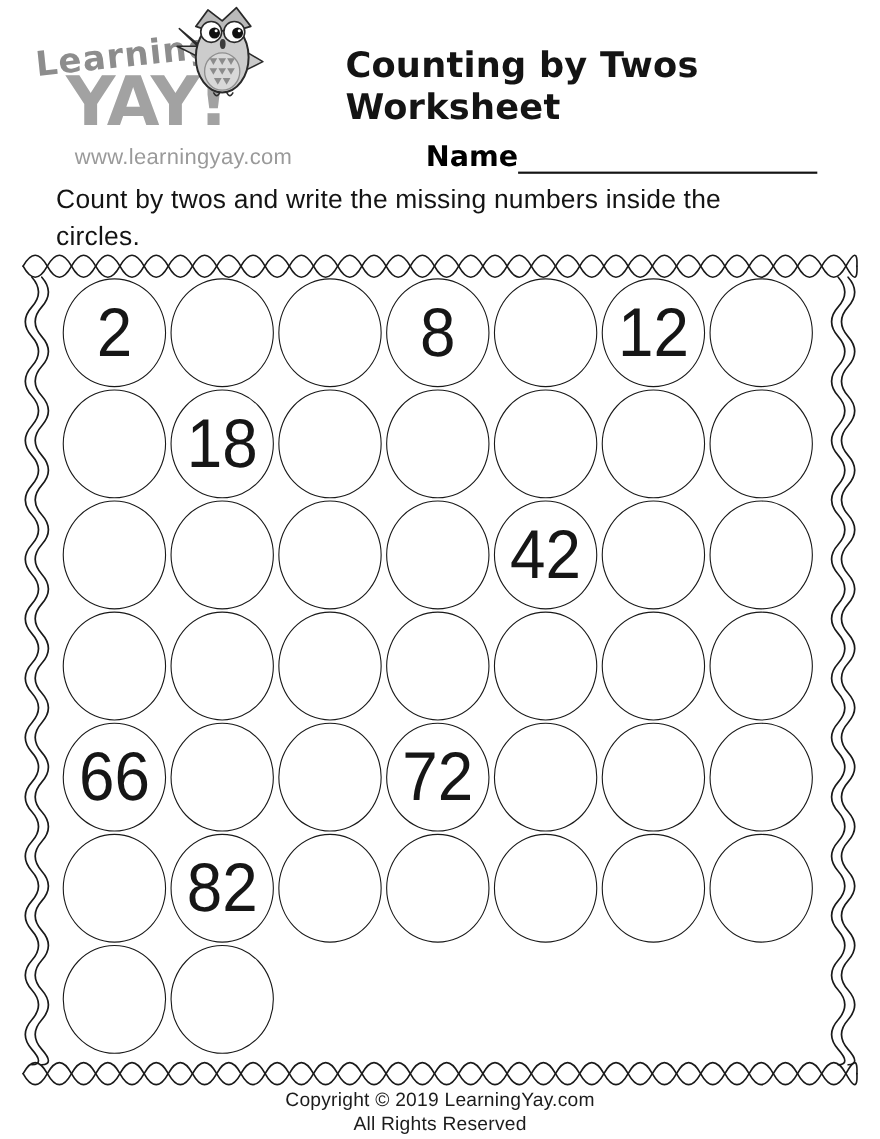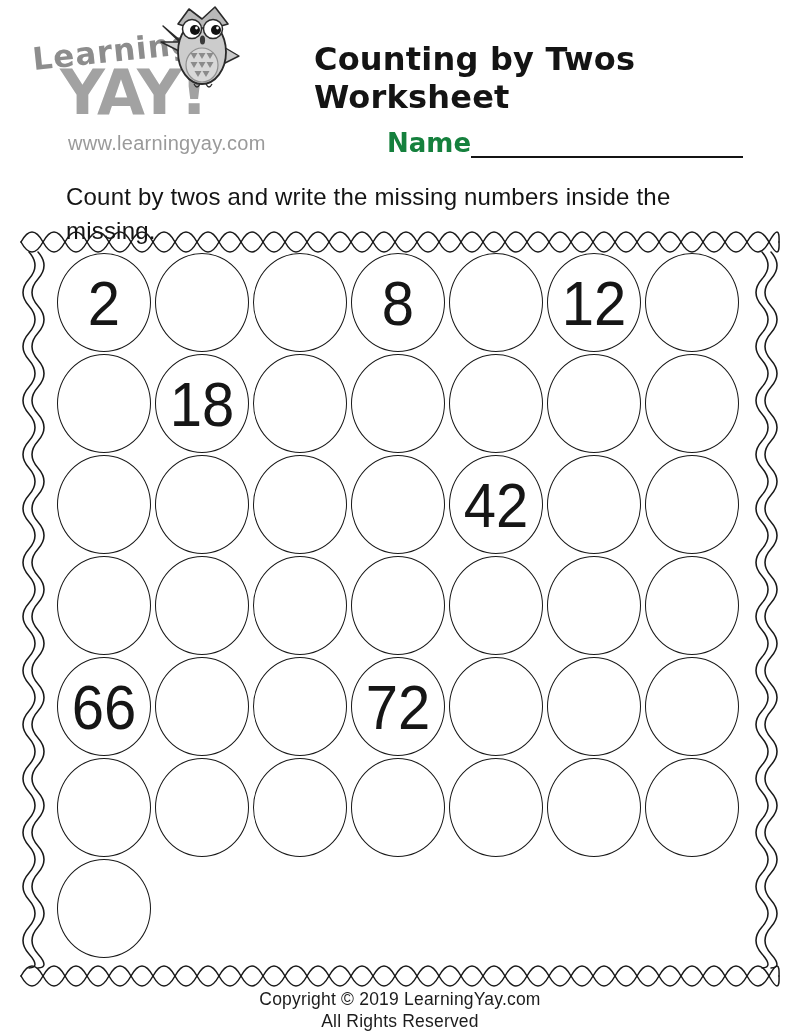--- a/index.html
+++ b/index.html
@@ -12,23 +12,23 @@
               font-weight:700;font-size:31px;color:#8d8d8d;transform:rotate(-6deg);letter-spacing:1px;}
   .logo-line2{position:absolute;left:32px;top:52px;font-family:"DejaVu Sans",sans-serif;
               font-weight:800;font-size:62px;color:#a2a2a2;letter-spacing:-2px;}
   .owl{position:absolute;left:128px;top:-2px;}
   .logo-url{position:absolute;left:40px;top:128px;font-size:20px;color:#9a9a9a;letter-spacing:.3px;}
 
   
   .title{position:absolute;left:314px;top:40px;margin:0;font-family:"DejaVu Sans",sans-serif;
          font-weight:700;font-size:32px;color:#141414;letter-spacing:.2px;}
   .name-row{position:absolute;left:387px;top:128px;display:flex;align-items:flex-end;height:30px;}
-  .name-label{font-family:"DejaVu Sans",sans-serif;font-weight:600;font-size:26px;color:#15803d;}
+  .name-label{font-family:"DejaVu Sans",sans-serif;font-weight:600;font-size:26px;color:#000000;}
   .name-line{display:inline-block;width:272px;border-bottom:2.5px solid #141414;height:24px;}
-  .instructions{position:absolute;left:50px;top:164px;margin:16px;font-size:24px;line-height:1.42;
+  .instructions{position:absolute;left:50px;top:164px;margin:1px;font-size:24px;line-height:1.42;
                 color:#141414;letter-spacing:.2px;}
 
   
   .frame{position:absolute;left:15px;top:228px;width:770px;height:770px;}
   .border-svg{position:absolute;left:0;top:0;}
   .grid{position:absolute;left:40px;top:24px;display:grid;
         grid-template-columns:repeat(7,98px);grid-template-rows:repeat(7,101px);}
   .circle{width:94px;height:99px;margin:auto;border:1.5px solid #191919;border-radius:50%;
           display:flex;align-items:center;justify-content:center;box-sizing:border-box;
           font-family:"Liberation Sans",sans-serif;font-weight:300;font-size:58px;color:#161616;
@@ -75,21 +75,21 @@
     <div class="logo-url">www.learningyay.com</div>
   </div>
 
   <h1 class="title">Counting by Twos Worksheet</h1>
   <div class="name-row">
     <span class="name-label">Name</span>
     <span class="name-line"></span>
   </div>
   <p class="instructions">
     <span>Count by twos and write the missing numbers inside the</span><br>
-    <span>missing.</span>
+    <span>circles.</span>
   </p>
 
   <div class="frame">
     <svg id="border-svg" class="border-svg" width="770" height="770" viewBox="0 0 770 770">
         <path d="M 6 14 Q 17 34 28 14 Q 39 -6 50 14 Q 61 34 72 14 Q 83 -6 94 14 Q 105 34 116 14 Q 127 -6 138 14 Q 149 34 160 14 Q 171 -6 182 14 Q 193 34 204 14 Q 215 -6 226 14 Q 237 34 248 14 Q 259 -6 270 14 Q 281 34 292 14 Q 303 -6 314 14 Q 325 34 336 14 Q 347 -6 358 14 Q 369 34 380 14 Q 391 -6 402 14 Q 413 34 424 14 Q 435 -6 446 14 Q 457 34 468 14 Q 479 -6 490 14 Q 501 34 512 14 Q 523 -6 534 14 Q 545 34 556 14 Q 567 -6 578 14 Q 589 34 600 14 Q 611 -6 622 14 Q 633 34 644 14 Q 655 -6 666 14 Q 677 34 688 14 Q 699 -6 710 14 Q 721 34 732 14 Q 743 -6 754 14 Q 765 34 764 14" fill="none" stroke="#1a1a1a" stroke-width="1.5" stroke-linecap="round"></path>
         <path d="M 6 14 Q 17 -6 28 14 Q 39 34 50 14 Q 61 -6 72 14 Q 83 34 94 14 Q 105 -6 116 14 Q 127 34 138 14 Q 149 -6 160 14 Q 171 34 182 14 Q 193 -6 204 14 Q 215 34 226 14 Q 237 -6 248 14 Q 259 34 270 14 Q 281 -6 292 14 Q 303 34 314 14 Q 325 -6 336 14 Q 347 34 358 14 Q 369 -6 380 14 Q 391 34 402 14 Q 413 -6 424 14 Q 435 34 446 14 Q 457 -6 468 14 Q 479 34 490 14 Q 501 -6 512 14 Q 523 34 534 14 Q 545 -6 556 14 Q 567 34 578 14 Q 589 -6 600 14 Q 611 34 622 14 Q 633 -6 644 14 Q 655 34 666 14 Q 677 -6 688 14 Q 699 34 710 14 Q 721 -6 732 14 Q 743 34 754 14 Q 765 -6 764 14" fill="none" stroke="#1a1a1a" stroke-width="1.5" stroke-linecap="round"></path>
         <path d="M 6 748 Q 17 768 28 748 Q 39 728 50 748 Q 61 768 72 748 Q 83 728 94 748 Q 105 768 116 748 Q 127 728 138 748 Q 149 768 160 748 Q 171 728 182 748 Q 193 768 204 748 Q 215 728 226 748 Q 237 768 248 748 Q 259 728 270 748 Q 281 768 292 748 Q 303 728 314 748 Q 325 768 336 748 Q 347 728 358 748 Q 369 768 380 748 Q 391 728 402 748 Q 413 768 424 748 Q 435 728 446 748 Q 457 768 468 748 Q 479 728 490 748 Q 501 768 512 748 Q 523 728 534 748 Q 545 768 556 748 Q 567 728 578 748 Q 589 768 600 748 Q 611 728 622 748 Q 633 768 644 748 Q 655 728 666 748 Q 677 768 688 748 Q 699 728 710 748 Q 721 768 732 748 Q 743 728 754 748 Q 765 768 764 748" fill="none" stroke="#1a1a1a" stroke-width="1.5" stroke-linecap="round"></path>
         <path d="M 6 748 Q 17 728 28 748 Q 39 768 50 748 Q 61 728 72 748 Q 83 768 94 748 Q 105 728 116 748 Q 127 768 138 748 Q 149 728 160 748 Q 171 768 182 748 Q 193 728 204 748 Q 215 768 226 748 Q 237 728 248 748 Q 259 768 270 748 Q 281 728 292 748 Q 303 768 314 748 Q 325 728 336 748 Q 347 768 358 748 Q 369 728 380 748 Q 391 768 402 748 Q 413 728 424 748 Q 435 768 446 748 Q 457 728 468 748 Q 479 768 490 748 Q 501 728 512 748 Q 523 768 534 748 Q 545 728 556 748 Q 567 768 578 748 Q 589 728 600 748 Q 611 768 622 748 Q 633 728 644 748 Q 655 768 666 748 Q 677 728 688 748 Q 699 768 710 748 Q 721 728 732 748 Q 743 768 754 748 Q 765 728 764 748" fill="none" stroke="#1a1a1a" stroke-width="1.5" stroke-linecap="round"></path>
         <path d="M 14 24 Q 26 37.5 14 51 Q 2 64.5 14 78 Q 26 91.5 14 105 Q 2 118.5 14 132 Q 26 145.5 14 159 Q 2 172.5 14 186 Q 26 199.5 14 213 Q 2 226.5 14 240 Q 26 253.5 14 267 Q 2 280.5 14 294 Q 26 307.5 14 321 Q 2 334.5 14 348 Q 26 361.5 14 375 Q 2 388.5 14 402 Q 26 415.5 14 429 Q 2 442.5 14 456 Q 26 469.5 14 483 Q 2 496.5 14 510 Q 26 523.5 14 537 Q 2 550.5 14 564 Q 26 577.5 14 591 Q 2 604.5 14 618 Q 26 631.5 14 645 Q 2 658.5 14 672 Q 26 685.5 14 699 Q 2 712.5 14 726 Q 26 739.5 14 740" fill="none" stroke="#1a1a1a" stroke-width="1.5" stroke-linecap="round"></path>
         <path d="M 23 24 Q 35 37.5 23 51 Q 11 64.5 23 78 Q 35 91.5 23 105 Q 11 118.5 23 132 Q 35 145.5 23 159 Q 11 172.5 23 186 Q 35 199.5 23 213 Q 11 226.5 23 240 Q 35 253.5 23 267 Q 11 280.5 23 294 Q 35 307.5 23 321 Q 11 334.5 23 348 Q 35 361.5 23 375 Q 11 388.5 23 402 Q 35 415.5 23 429 Q 11 442.5 23 456 Q 35 469.5 23 483 Q 11 496.5 23 510 Q 35 523.5 23 537 Q 11 550.5 23 564 Q 35 577.5 23 591 Q 11 604.5 23 618 Q 35 631.5 23 645 Q 11 658.5 23 672 Q 35 685.5 23 699 Q 11 712.5 23 726 Q 35 739.5 23 740" fill="none" stroke="#1a1a1a" stroke-width="1.5" stroke-linecap="round"></path>
@@ -199,20 +199,23 @@
         <div class="circle">
           <span></span>
         </div>
         <div class="circle">
           <span></span>
         </div>
         <div class="circle">
           <span></span>
         </div>
         <div class="circle">
+          <span>82</span>
+        </div>
+        <div class="circle">
           <span></span>
         </div>
         <div class="circle">
           <span></span>
         </div>
         <div class="circle">
           <span></span>
         </div>
         <div class="circle">
           <span></span>

